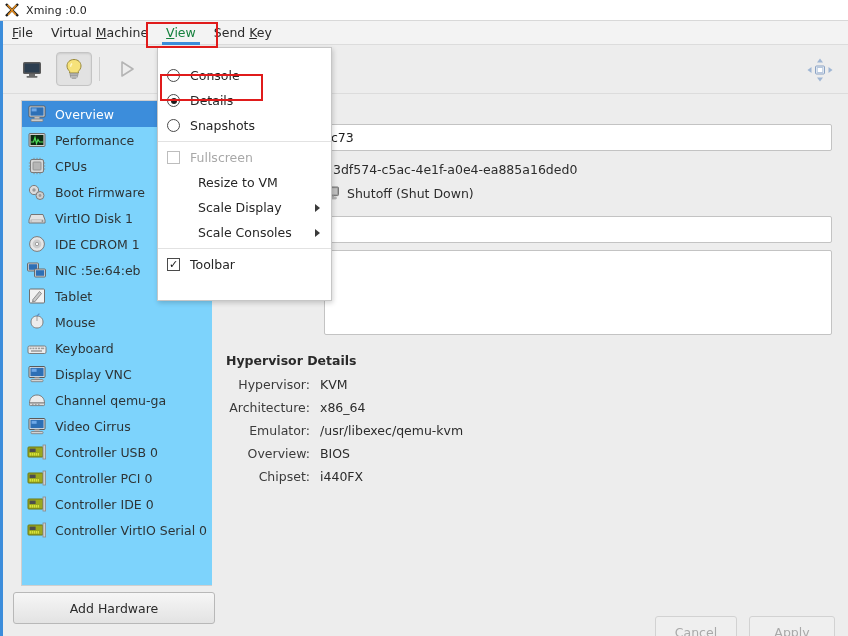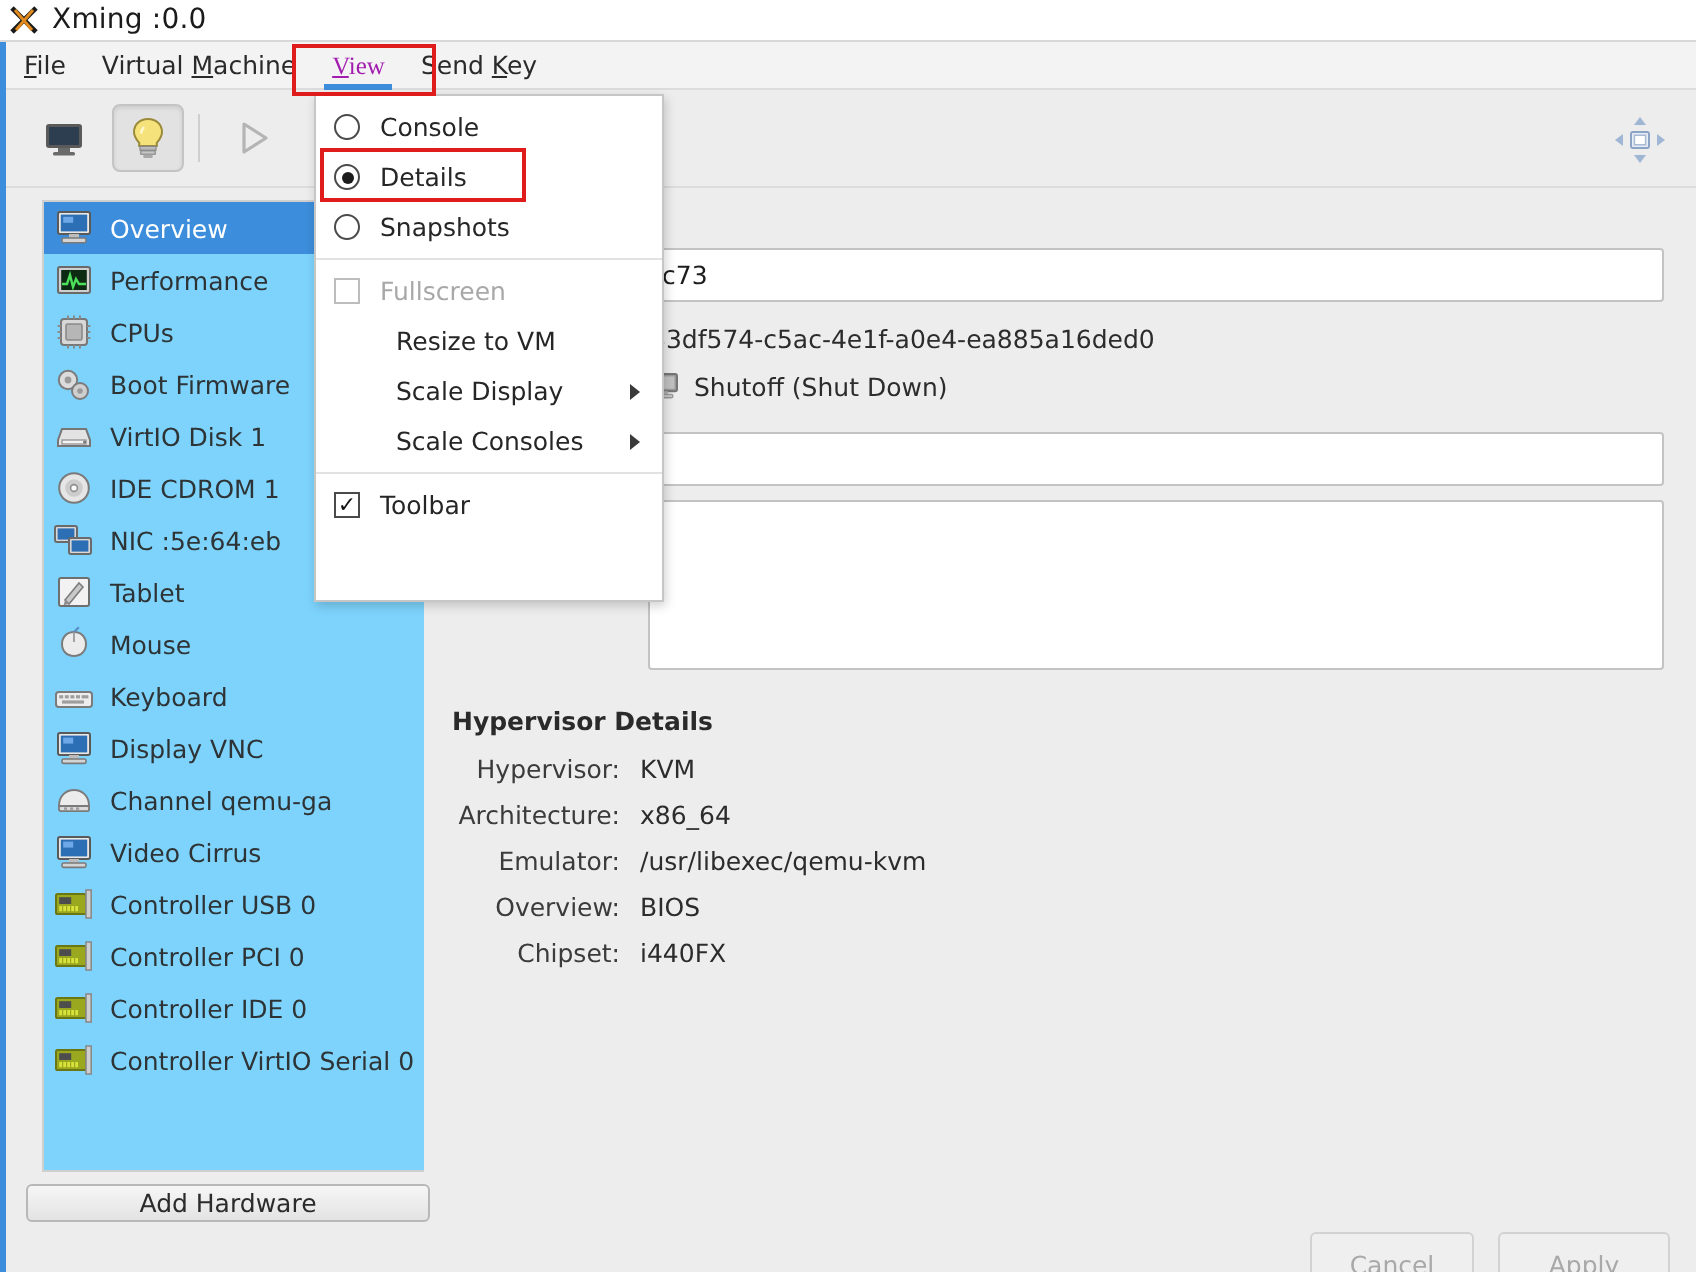--- a/index.html
+++ b/index.html
@@ -24,21 +24,21 @@
     background: #ffffff;
     border-bottom: 1px solid #d8d8d8;
     display: flex; align-items: center;
     box-sizing: border-box;
   }
   .titlebar .xlogo {
     width: 18px; height: 16px; margin-left: 4px; margin-right: 4px;
     position: relative; flex: none;
   }
   .titlebar .title-text {
-    font-size: 14px; color: #1b1b1b; letter-spacing: 0.1px;
+    font-size: 11px; color: #1b1b1b; letter-spacing: 0.1px;
   }
 
   
   .left-accent {
     position: absolute; left: 0; top: 21px;
     width: 3px; height: 615px;
     background: #3c8ddb;
   }
 
   
@@ -51,21 +51,21 @@
     box-sizing: border-box;
   }
   .menu-item {
     position: relative;
     padding: 0 9px;
     height: 24px; line-height: 24px;
     font-size: 12.5px; color: #2a2a2a;
     white-space: nowrap;
     box-sizing: border-box;
   }
-  .menu-item.active { color: #a21caf; font-family: Liberation Serif, serif; }
+  .menu-item.active { color: #15803d; }
   .menu-item.active::after {
     content: ""; position: absolute; left: 5px; right: 5px; bottom: 0;
     height: 3px; background: #3c8ddb;
   }
   .mn { text-decoration: underline; }
 
   
   .annot-view {
     position: absolute; left: 146px; top: 22px;
     width: 72px; height: 26px;
@@ -119,21 +119,21 @@
     box-sizing: border-box;
     white-space: nowrap;
   }
   .side-item.selected { background: #3c8ddb; color: #ffffff; }
   .side-ico { width: 22px; height: 20px; margin-right: 7px; flex: none; position: relative; }
   .side-label { font-size: 12.5px; }
 
   
   .add-hw {
     position: absolute; left: 13px; top: 592px;
-    width: 202px; height: 19px;
+    width: 202px; height: 32px;
     background: linear-gradient(#f6f6f6, #e3e3e3);
     border: 1px solid #b8b8b8;
     border-radius: 3px;
     display: flex; align-items: center; justify-content: center;
     font-size: 12.5px; color: #2b2b2b;
     box-sizing: border-box;
   }
 
   
   .main {
@@ -182,21 +182,21 @@
 
   
   .dropdown {
     position: absolute; left: 157px; top: 47px;
     width: 175px; height: 254px;
     background: #ffffff;
     border: 1px solid #c6c6c6;
     box-shadow: 1px 2px 5px rgba(0,0,0,.18);
     box-sizing: border-box;
     z-index: 30;
-    padding: 3px 0;
+    padding: 15px 0;
   }
   .dd-item {
     display: flex; align-items: center;
     height: 25px; padding-left: 9px;
     font-size: 12.5px; color: #262626;
     box-sizing: border-box;
     white-space: nowrap;
     position: relative;
   }
   .dd-item.disabled { color: #a8a8a8; }

